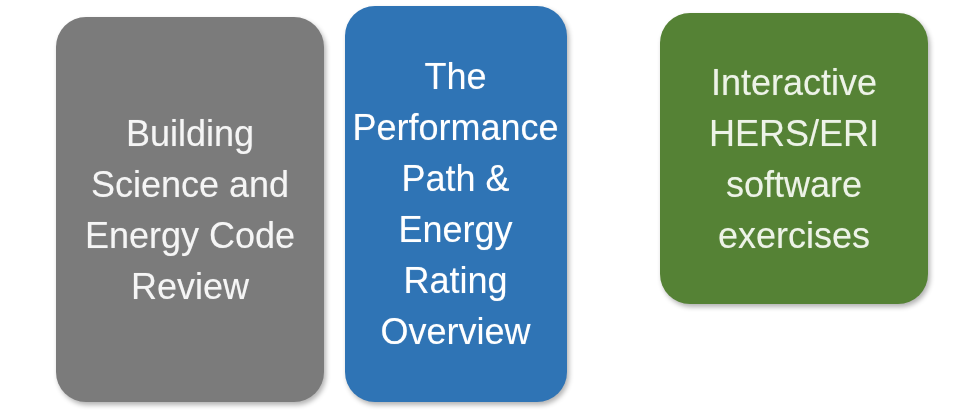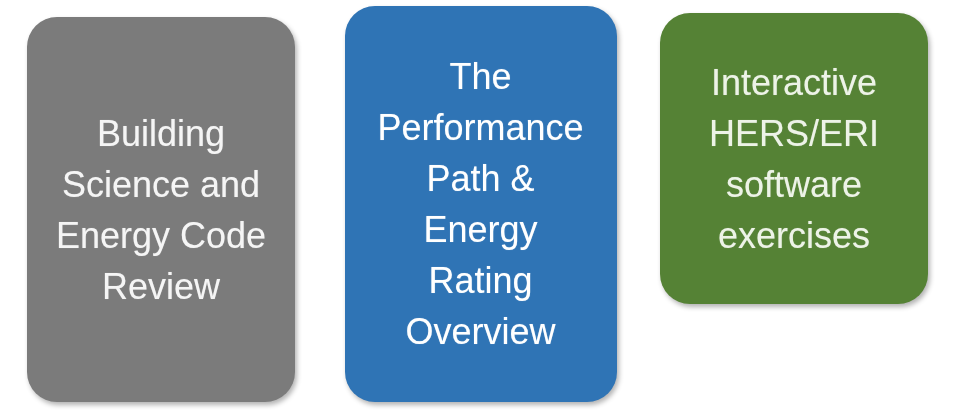--- a/index.html
+++ b/index.html
@@ -27,29 +27,29 @@
     padding: 10px 14px;
   }
   .card-label {
     color: #ffffff;
     font-size: 36px;
     line-height: 51px;
     white-space: pre-line;
     text-shadow: 0 0 1px rgba(255,255,255,0.4);
   }
   .card-1 { left: 27px;  top: 17px; width: 268px; height: 385px; }
-  .card-2 { left: 345px; top: 6px;  width: 272px; height: 396px; padding-left: 13px; }
+  .card-2 { left: 345px; top: 6px;  width: 222px; height: 396px; padding-left: 13px; }
   .card-3 { left: 660px; top: 13px; width: 268px; height: 291px; }
 </style>
 </head>
 <body>
 
 <div class="slide">
 
-  <div class="card card-1" style="background-color: rgb(123, 123, 123);">
+  <div class="card card-1" style="background-color: rgb(123, 123, 123); margin-left: 29px;">
     <div class="card-label" style="color: rgb(245, 245, 245);">Building
 Science and
 Energy Code
 Review</div>
   </div>
 
   <div class="card card-2" style="background-color: rgb(47, 116, 181);">
     <div class="card-label" style="color: rgb(255, 255, 255);">The
 Performance
 Path &amp;

